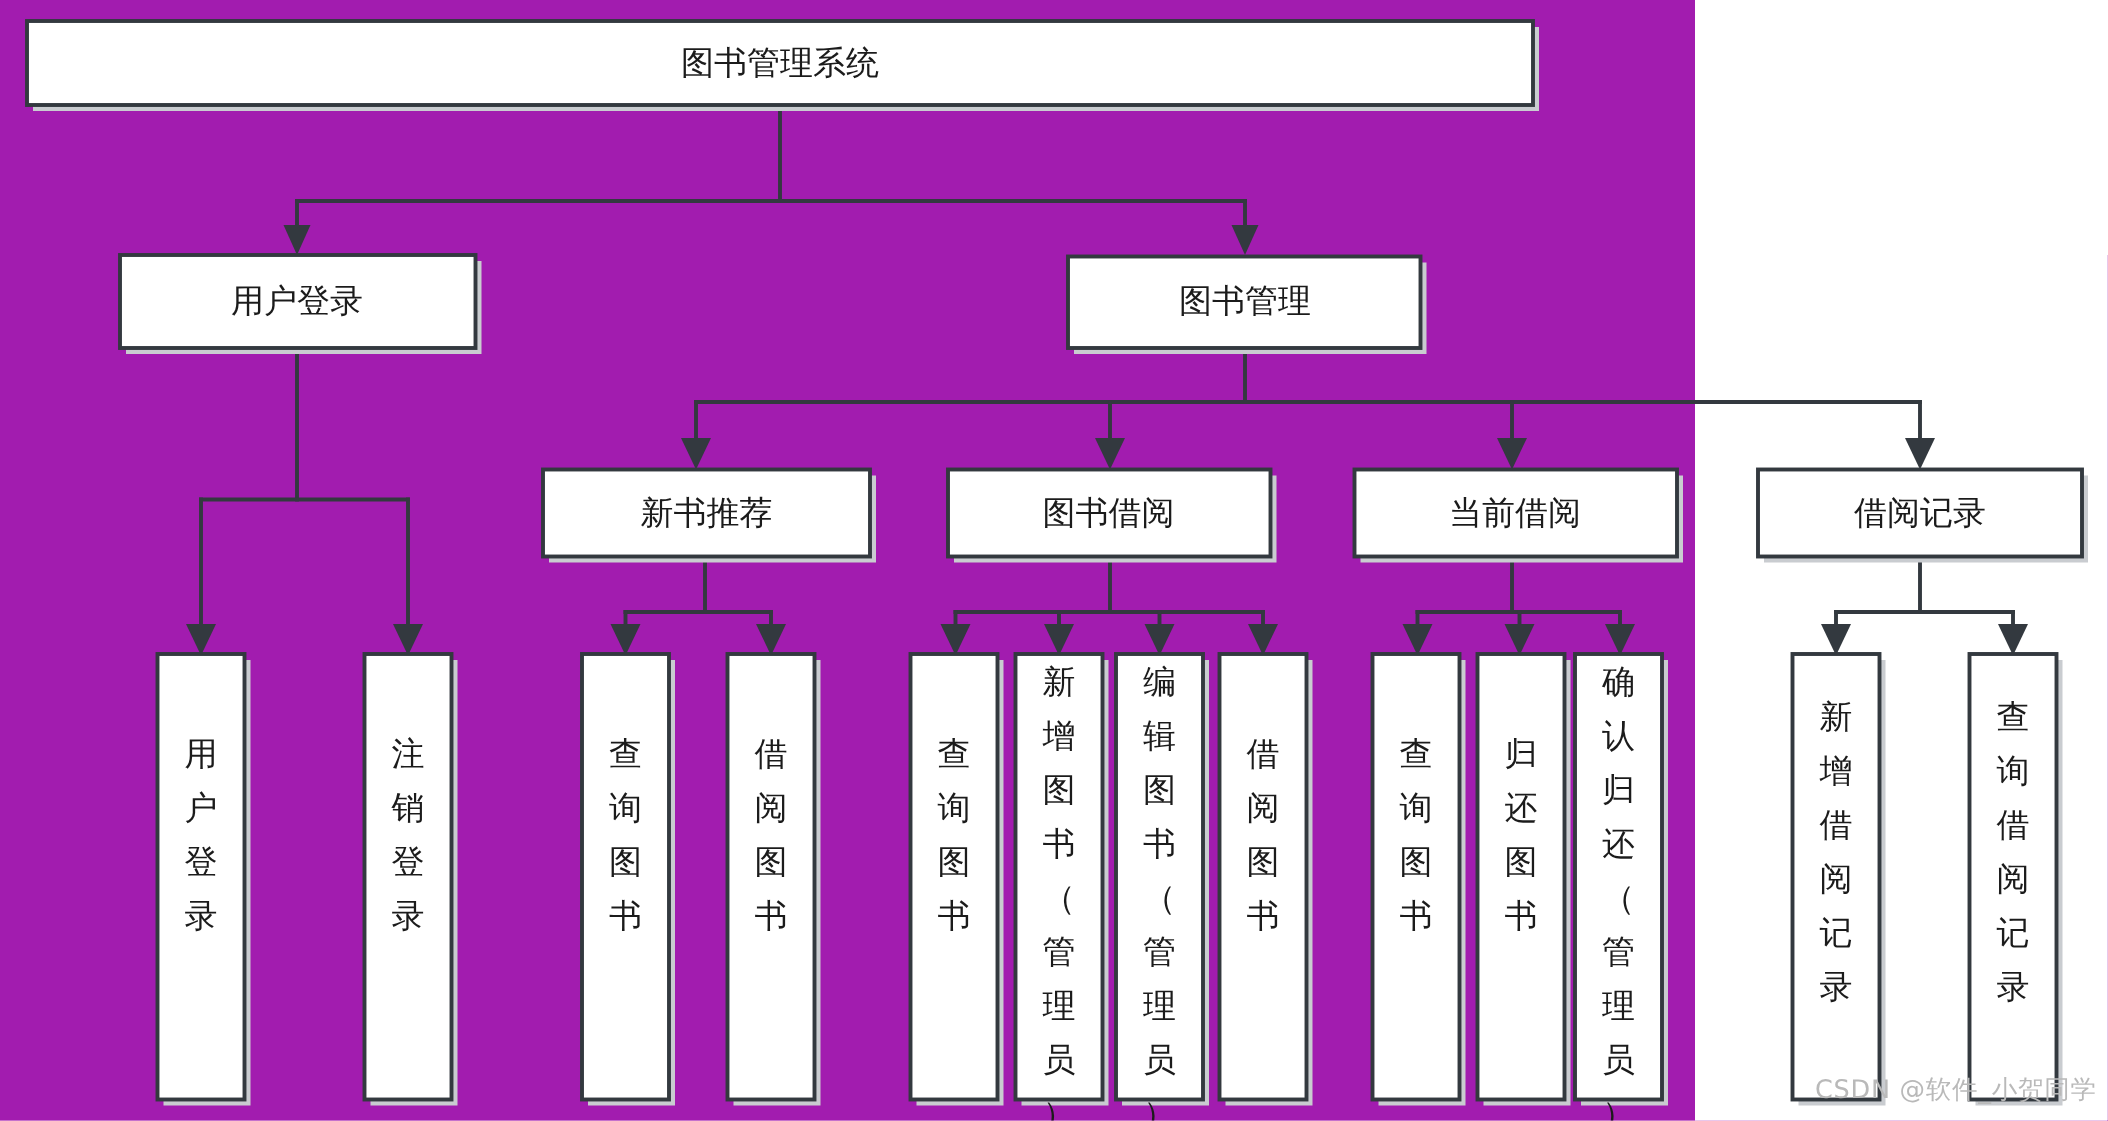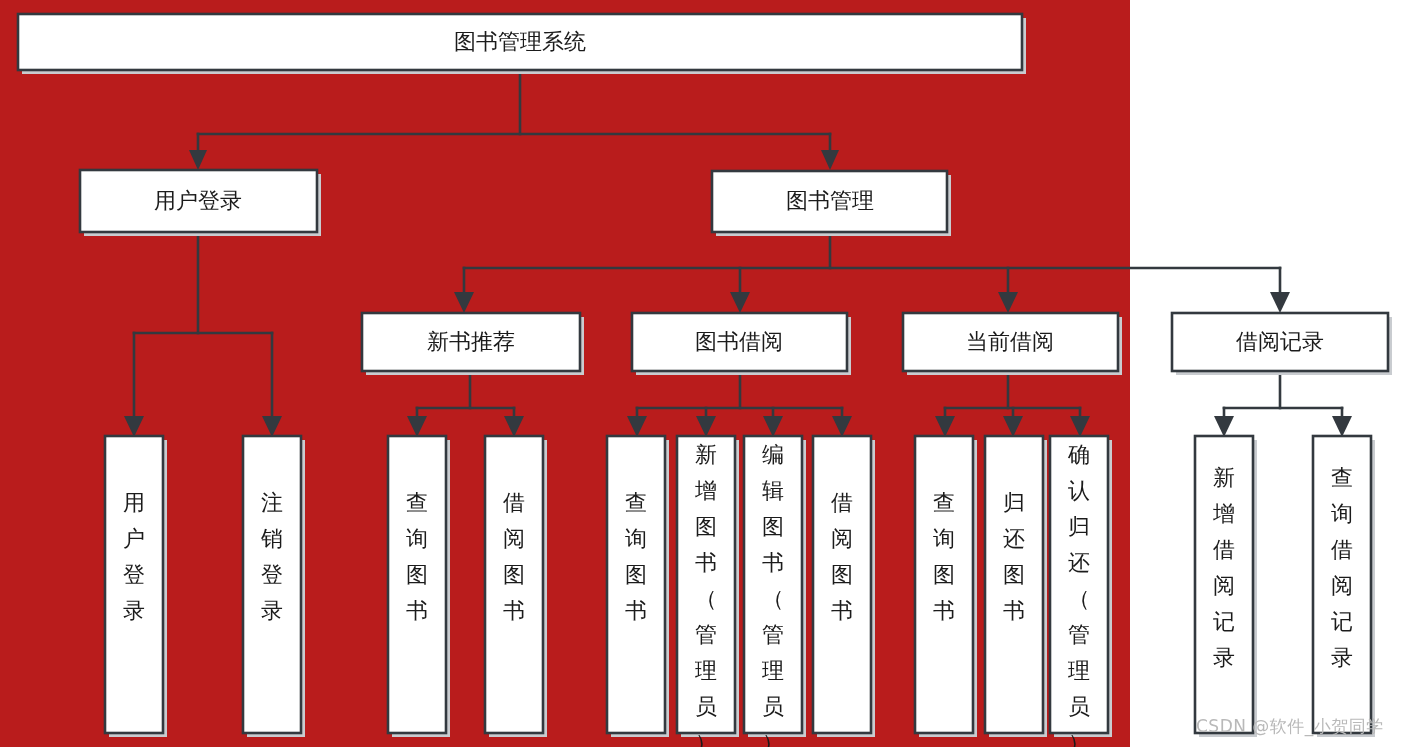--- a/index.html
+++ b/index.html
@@ -10,21 +10,21 @@
   body {
     width: 1405px;
     height: 747px;
     overflow: hidden;
     font-family: "DejaVu Sans", "Liberation Sans", sans-serif;
   }
   #diagram-root {
     position: relative;
     width: 1130px;
     height: 747px;
-    background: #b91c1c;
+    background: #a21caf;
   }
   svg#diagram-svg {
     position: absolute;
     left: 0;
     top: 0;
     width: 1405px;
     height: 747px;
     display: block;
   }
   .node-box {
@@ -62,20 +62,21 @@
     white-space: pre;
   }
   .watermark {
     position: absolute;
     font-family: "DejaVu Sans", "Liberation Sans", sans-serif;
     font-size: 17px;
     color: #b9b9b9;
     letter-spacing: 0.5px;
     white-space: nowrap;
     user-select: none;
+    padding-left: 14px;
   }
 </style>
 </head>
 <body>
 
 <div id="diagram-root">
 
   <svg id="diagram-svg" viewBox="0 0 1405 747">
 
     <g>

